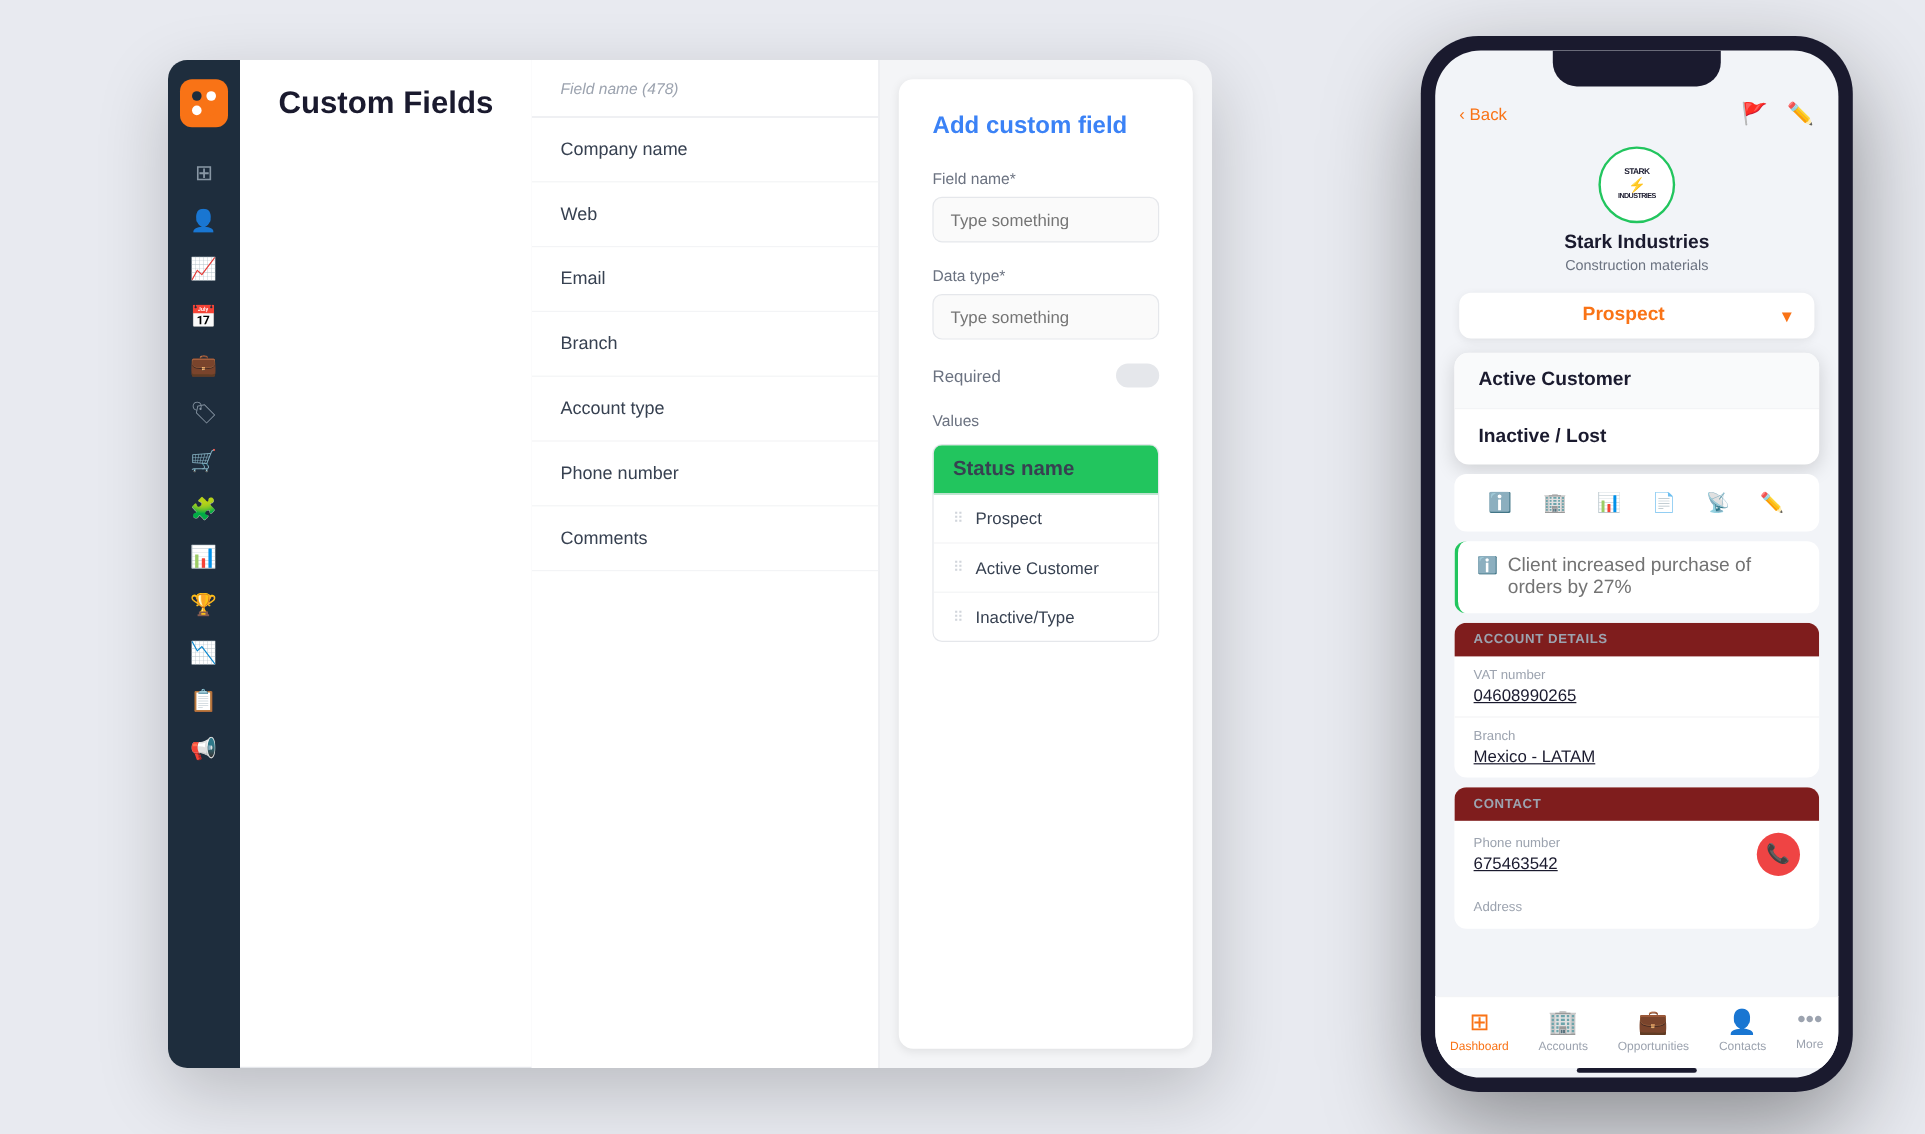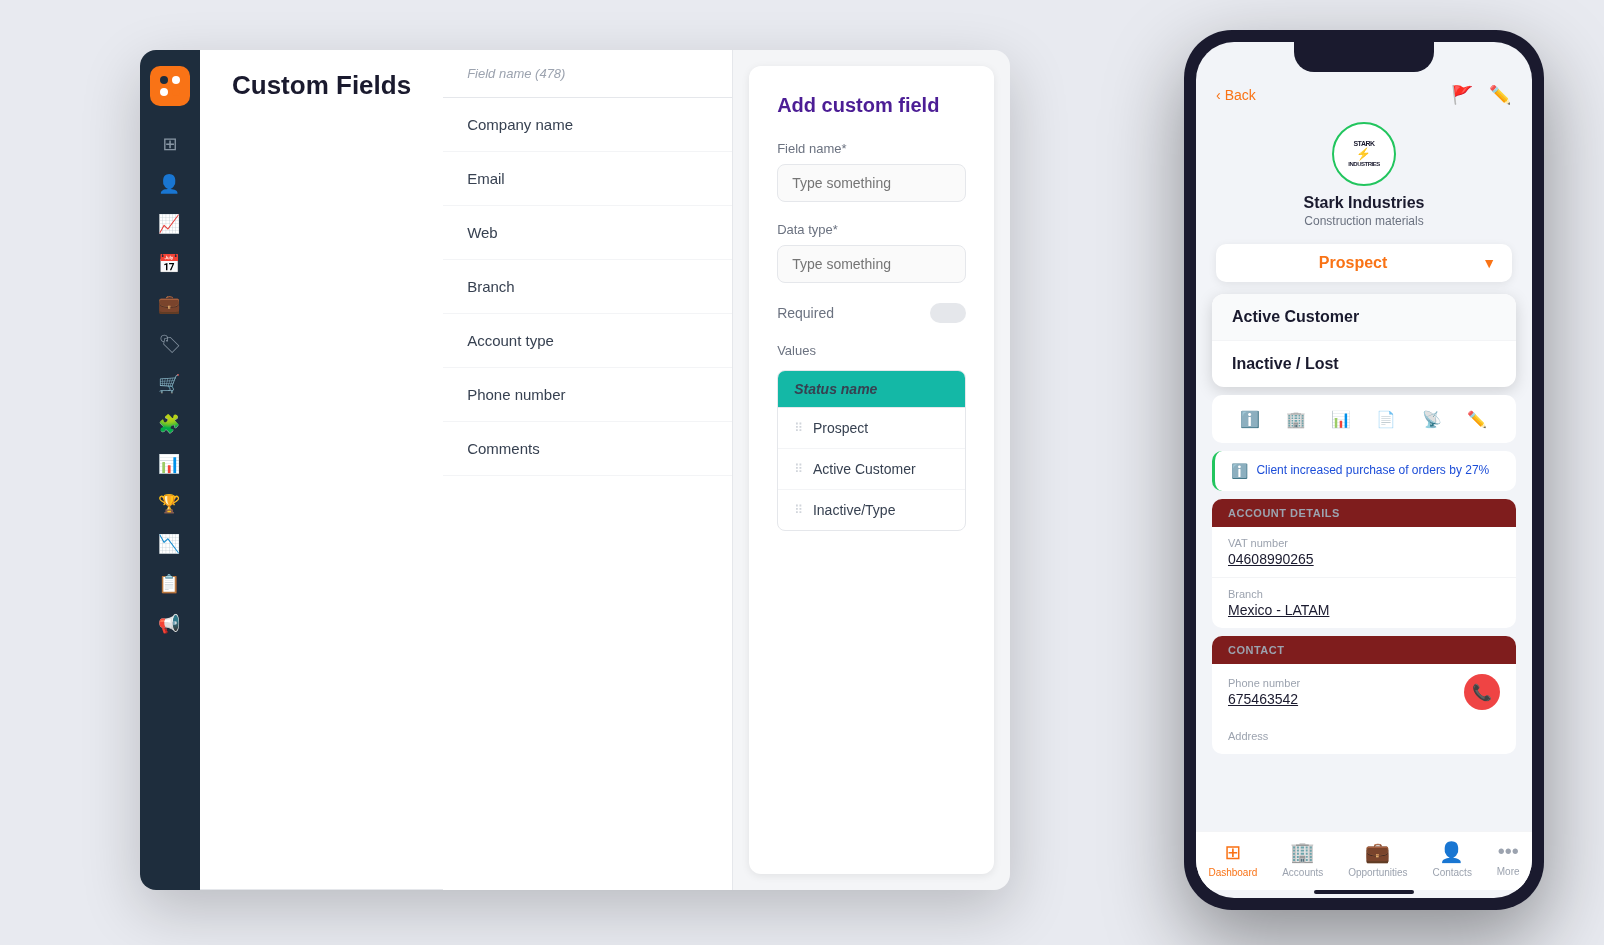--- a/index.html
+++ b/index.html
@@ -126,21 +126,21 @@
       background: white;
       margin: 16px;
       border-radius: 12px;
       box-shadow: 0 2px 8px rgba(0,0,0,0.08);
       overflow-y: auto;
       padding: 28px;
     }
     .add-field-title {
       font-size: 20px;
       font-weight: 700;
-      color: #4c1d95;
+      color: #3b82f6;
       margin-bottom: 24px;
     }
     .form-group {
       margin-bottom: 20px;
     }
     .form-label {
       font-size: 13px;
       color: #6b7280;
       margin-bottom: 8px;
       display: block;
@@ -181,27 +181,26 @@
       font-size: 13px;
       color: #6b7280;
       margin-bottom: 12px;
     }
     .values-table {
       border: 1px solid #e5e7eb;
       border-radius: 8px;
       overflow: hidden;
     }
     .values-table-header {
-      background: #14b8a6;
+      background: #22c55e;
       padding: 10px 16px;
-      font-size: 14px;
+      font-size: 17px;
       font-weight: 600;
       color: #374151;
       border-bottom: 1px solid #e5e7eb;
-      font-style: italic;
     }
     .value-row {
       display: flex;
       align-items: center;
       padding: 12px 16px;
       border-bottom: 1px solid #f3f4f6;
       gap: 10px;
       font-size: 14px;
       color: #374151;
     }
@@ -378,23 +377,22 @@
 
     
     .info-box {
       background: white;
       margin: 0 16px 4px;
       border-radius: 10px;
       padding: 12px 16px;
       border-left: 3px solid #22c55e;
     }
     .info-text {
-      font-size: 12px;
-      color: #1d4ed8;
-      text-align: right;
+      font-size: 16px;
+      color: #737373;
     }
 
     
     .account-details {
       background: white;
       margin: 4px 16px;
       border-radius: 10px;
       overflow: hidden;
     }
     .account-section-header {
@@ -522,22 +520,22 @@
     </div>
 
     <div class="panels">
 
       <div class="field-list-panel">
         <div class="field-list-header">
           <span>Field name</span>
           <span>(478)</span>
         </div>
         <div class="field-item">Company name</div>
+        <div class="field-item">Web</div>
         <div class="field-item">Email</div>
-        <div class="field-item">Web</div>
         <div class="field-item">Branch</div>
         <div class="field-item">Account type</div>
         <div class="field-item">Phone number</div>
         <div class="field-item">Comments</div>
       </div>
 
       <div class="add-field-panel">
         <div class="add-field-title">Add custom field</div>
 
         <div class="form-group">

